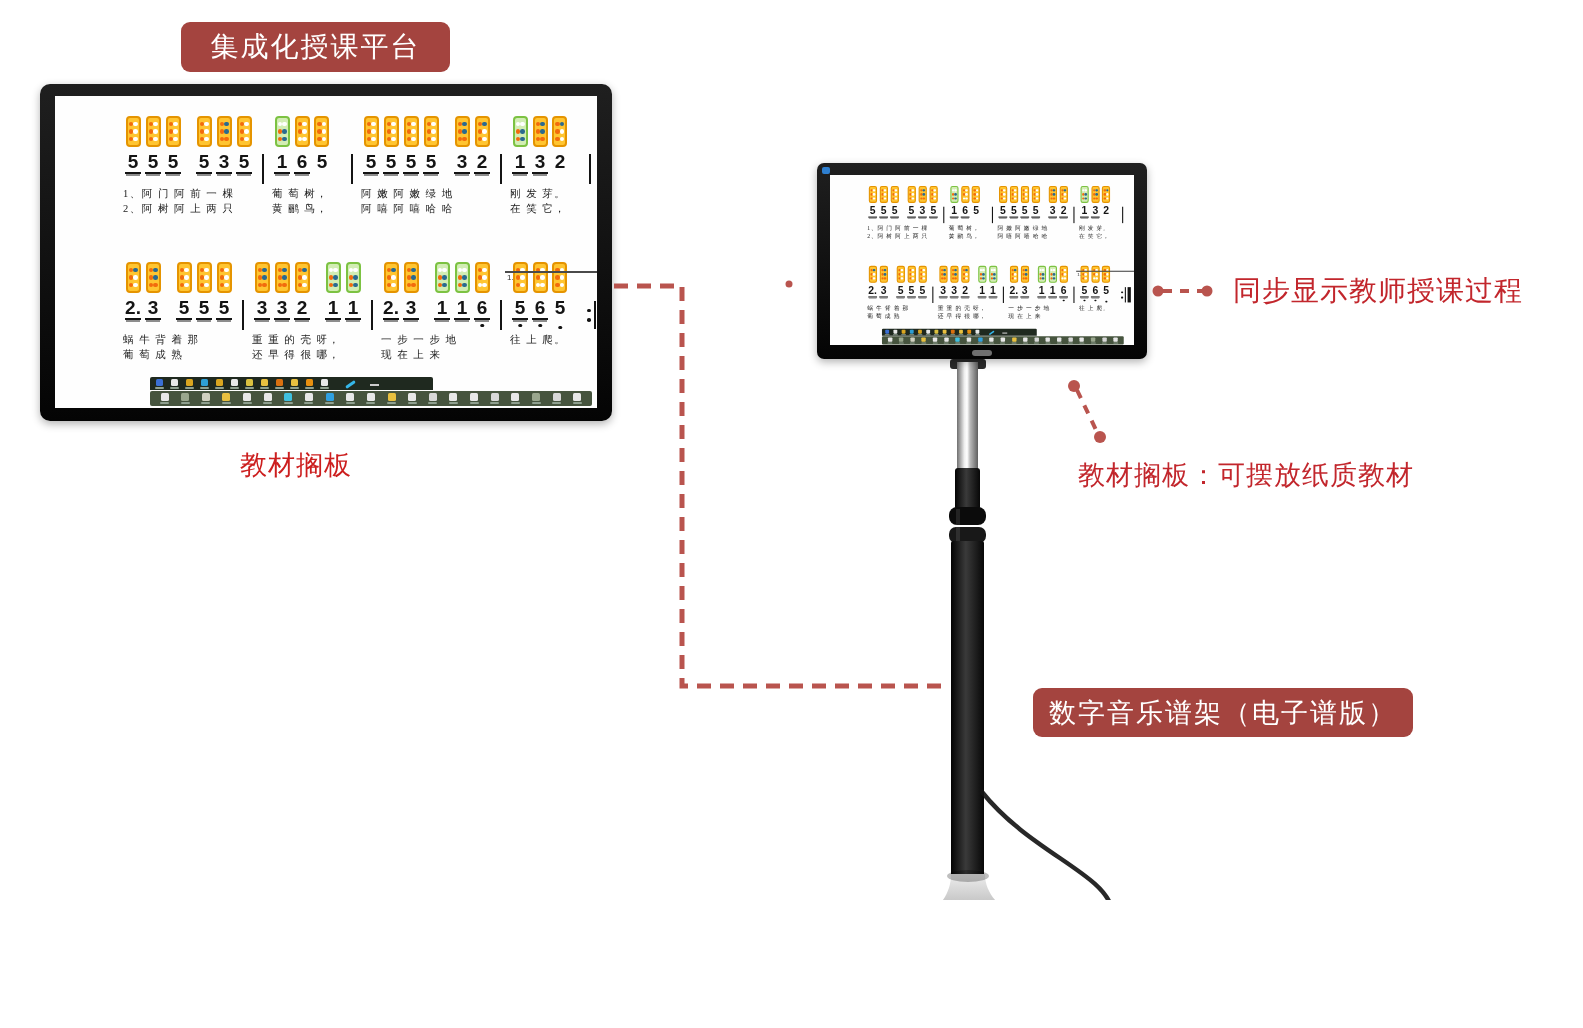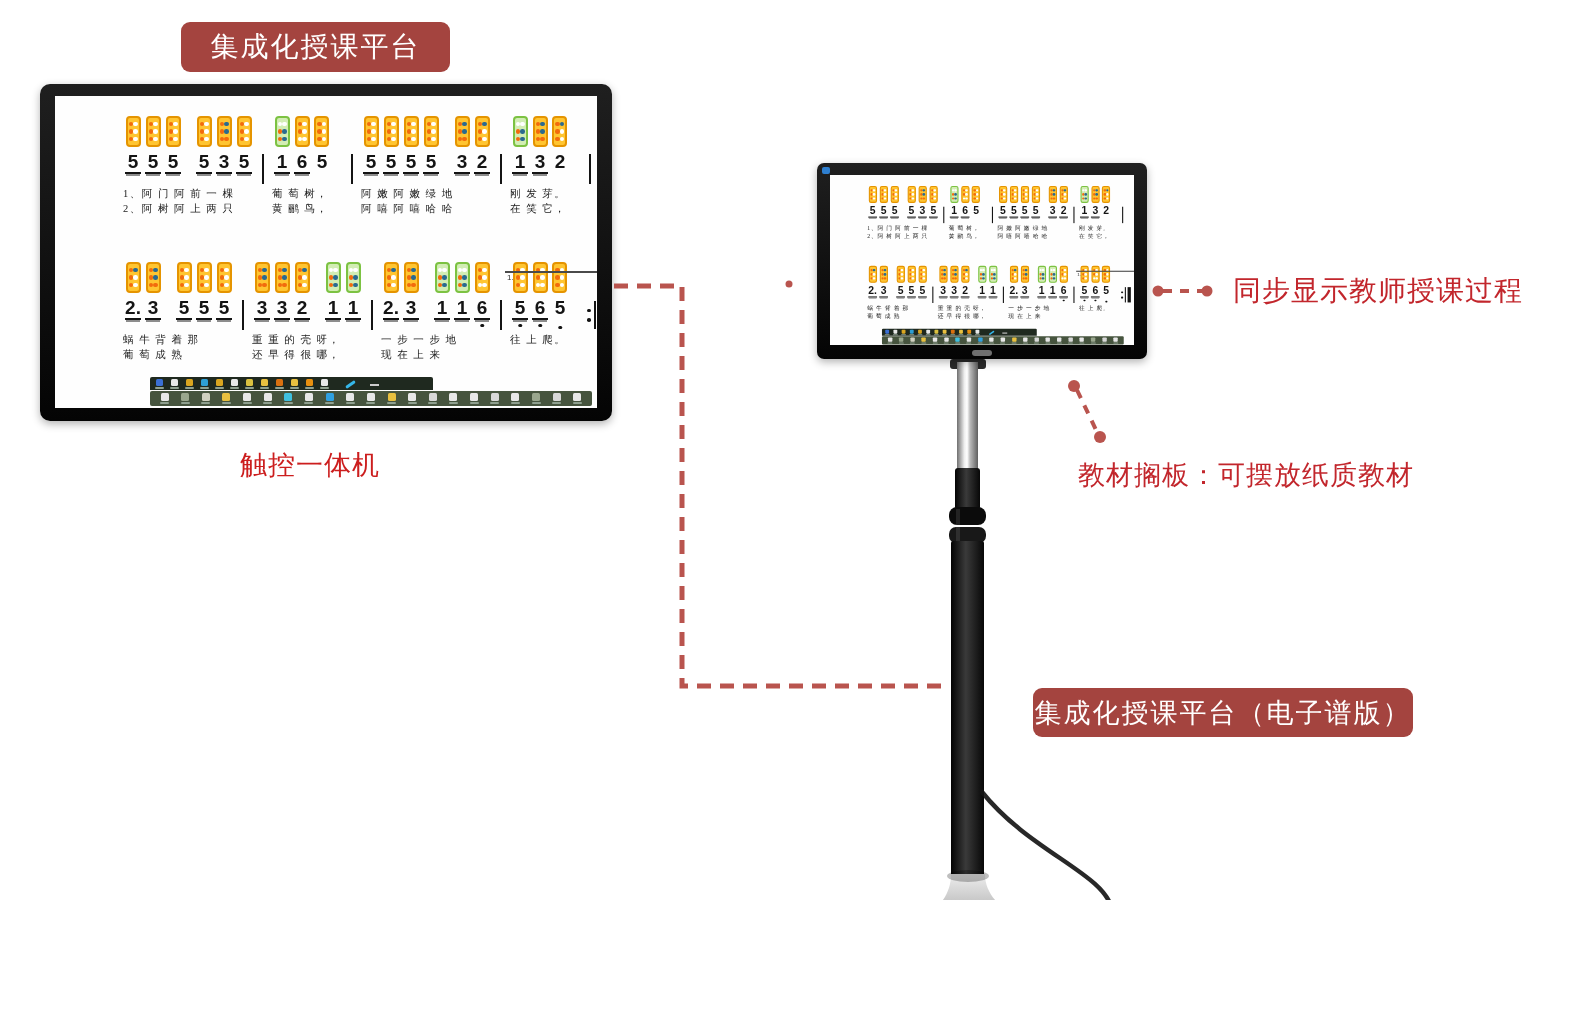--- a/index.html
+++ b/index.html
@@ -811,21 +811,21 @@
               <div class="tb-ic">
                 <div class="tb-glyph" style="background: rgb(232, 232, 232);"></div>
                 <div class="tb-lbl"></div>
               </div>
             </div>
           </div>
         </div>
     </div>
   </div>
 
-  <div class="red-label label-touch">触控一体机</div>
+  <div class="red-label label-touch">教材搁板</div>
 
   <svg class="overlay" style="left:800px;top:352px;" width="460" height="676" viewBox="0 0 460 676">
     <defs>
       <linearGradient id="chromeG" x1="0" y1="0" x2="1" y2="0">
         <stop offset="0" stop-color="#6f6f6f"></stop>
           <stop offset="0.35" stop-color="#eeeeee"></stop>
         <stop offset="0.48" stop-color="#ffffff"></stop>
           <stop offset="0.62" stop-color="#bbbbbb"></stop>
         <stop offset="1" stop-color="#5f5f5f"></stop>
       </linearGradient>
@@ -1596,15 +1596,15 @@
     <circle cx="1158" cy="291" r="5.5" fill="currentColor"></circle>
     <circle cx="1207" cy="291" r="5.5" fill="currentColor"></circle>
     <line x1="1077" y1="390" x2="1097" y2="432" stroke="currentColor" stroke-width="4" stroke-dasharray="9 8"></line>
     <circle cx="1074" cy="386" r="6" fill="currentColor"></circle>
     <circle cx="1100" cy="437" r="6" fill="currentColor"></circle>
   </svg>
 
   <div class="red-label label-shelf">教材搁板：可摆放纸质教材</div>
   <div class="red-label label-sync">同步显示教师授课过程</div>
 
-  <div class="badge badge-bottom">集成化授课平台（电子谱版）</div>
+  <div class="badge badge-bottom">数字音乐谱架（电子谱版）</div>
 
 </div>
 
 </body></html>

